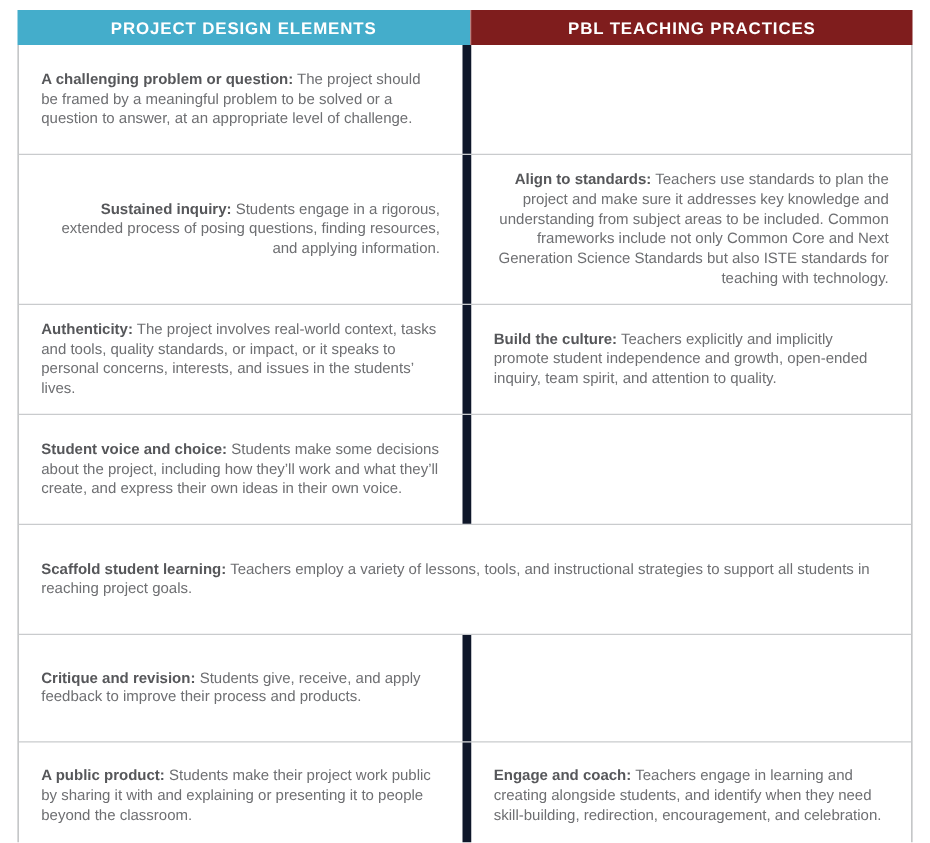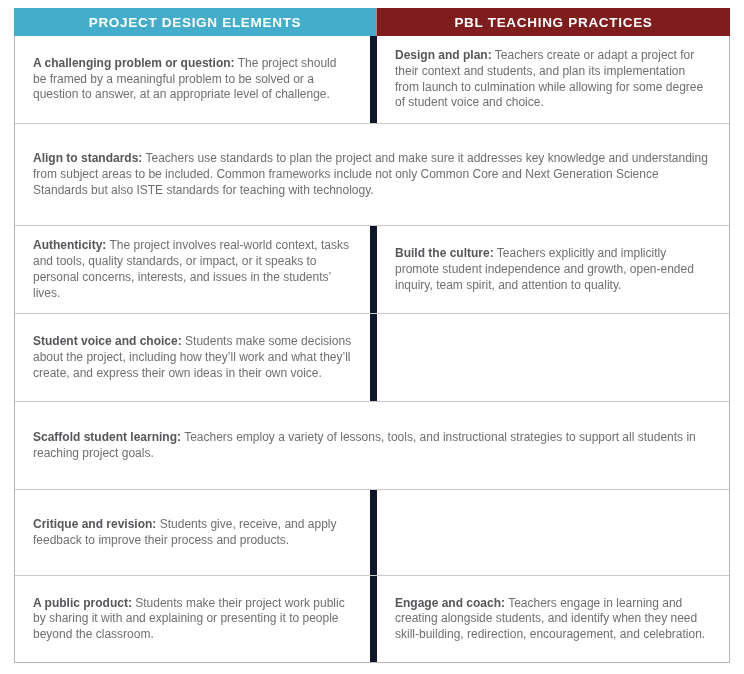--- a/index.html
+++ b/index.html
@@ -55,21 +55,21 @@
     display: flex;
     align-items: center;
     padding: 12px 18px;
   }
   .cell.left {
     width: 362px;
     border-right: 7px solid #0f172a;
   }
   .cell.right { flex: 1; }
   .row:nth-child(1) .cell { min-height: 87px; }
-  .row:nth-child(2) .cell { min-height: 101px; }
+  .row:nth-child(2) .cell { min-height: 101px; text-align: right; }
   .row:nth-child(3) .cell { min-height: 85px; }
   .row:nth-child(4) .cell { min-height: 87px; }
   .row:nth-child(5) .cell { min-height: 87px; }
   .row:nth-child(6) .cell { min-height: 85px; }
   .row:nth-child(7) .cell { min-height: 86px; }
   .cell p {
     margin: 0;
     font-size: 12px;
     line-height: 15.8px;
     color: #6e6f72;
@@ -93,26 +93,26 @@
         <span>PBL TEACHING PRACTICES</span>
       </div>
     </div>
 
     <div class="body">
 
       <div class="row">
         <div class="cell left">
           <p><strong>A challenging problem or question:</strong> <span>The project should be framed by a meaningful problem to be solved or a question to answer, at an appropriate level of challenge.</span></p>
         </div>
-        <div class="cell right">
-          <p><strong>Design and plan:</strong> <span>Teachers create or adapt a project for their context and students, and plan its implementation from launch to culmination while allowing for some degree of student voice and choice.</span></p>
-        </div>
       </div>
 
       <div class="row">
+        <div class="cell left">
+          <p><strong>Sustained inquiry:</strong> <span>Students engage in a rigorous, extended process of posing questions, finding resources, and applying information.</span></p>
+        </div>
         <div class="cell right">
           <p><strong>Align to standards:</strong> <span>Teachers use standards to plan the project and make sure it addresses key knowledge and understanding from subject areas to be included. Common frameworks include not only Common Core and Next Generation Science Standards but also ISTE standards for teaching with technology.</span></p>
         </div>
       </div>
 
       <div class="row">
         <div class="cell left">
           <p><strong>Authenticity:</strong> <span>The project involves real-world context, tasks and tools, quality standards, or impact, or it speaks to personal concerns, interests, and issues in the students’ lives.</span></p>
         </div>
         <div class="cell right">

